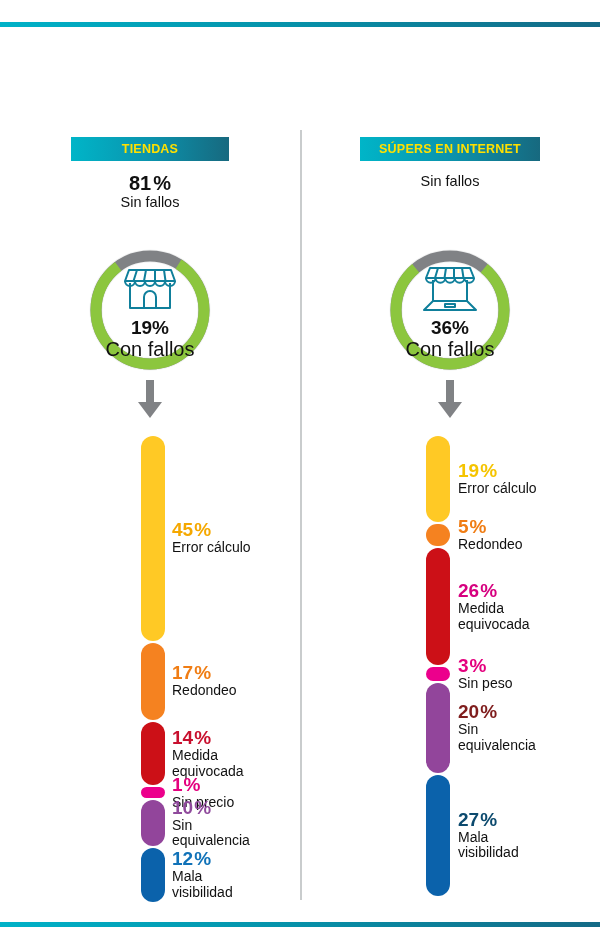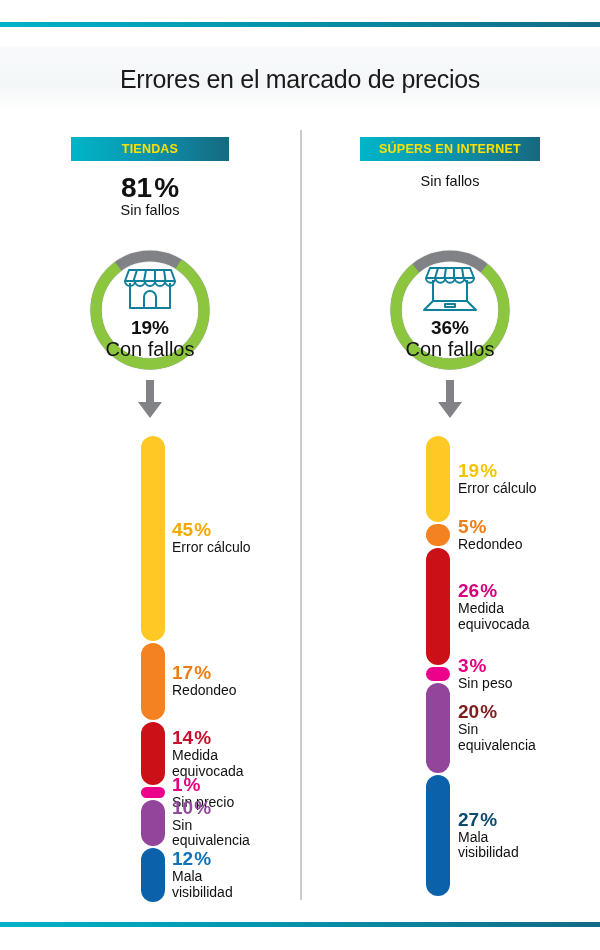--- a/index.html
+++ b/index.html
@@ -49,21 +49,21 @@
     background: linear-gradient(to right, #00b5c8 0%, #0b93ad 50%, #17697f 100%);
     color: #ffe000; font-size: 12.5px; font-weight: bold;
     letter-spacing: 0.2px; padding: 5px 0; text-align: center;
     white-space: nowrap;
   }
   .col-left .badge  { width: 158px; }
   .col-right .badge { width: 180px; }
 
   
   .topstat { position: absolute; top: 47px; width: 100%; text-align: center; }
-  .topstat .pct { font-size: 28px; font-weight: bold; color: #111; line-height: 1.05; }
+  .topstat .pct { font-size: 20px; font-weight: bold; color: #111; line-height: 1.05; }
   .topstat .pct .sym { margin-left: 2px; }
   .topstat .lab { font-size: 14.5px; color: #111; line-height: 1.1; margin-top: 1px; }
 
   
   .donut-wrap { position: absolute; top: 120px; width: 100%; display: flex; justify-content: center; }
   .donut { position: relative; width: 128px; height: 128px; }
   .donut svg { display: block; }
 
   .donut-icon {
     position: absolute; left: 0; right: 0; top: 18px;
@@ -104,23 +104,20 @@
     max-width: 128px;
   }
 </style>
 </head>
 <body>
 
 <div class="page">
 
   <div class="rule top"></div>
 
-  <div class="title-band">
-    <h1 class="title">Errores en el marcado de precios</h1>
-  </div>
 
   <div class="columns">
 
     <div class="col col-left">
       <div class="badge-wrap">
         <div class="badge">TIENDAS</div>
       </div>
 
       <div class="topstat">
         <div class="pct"><span>81</span><span class="sym">%</span></div>

